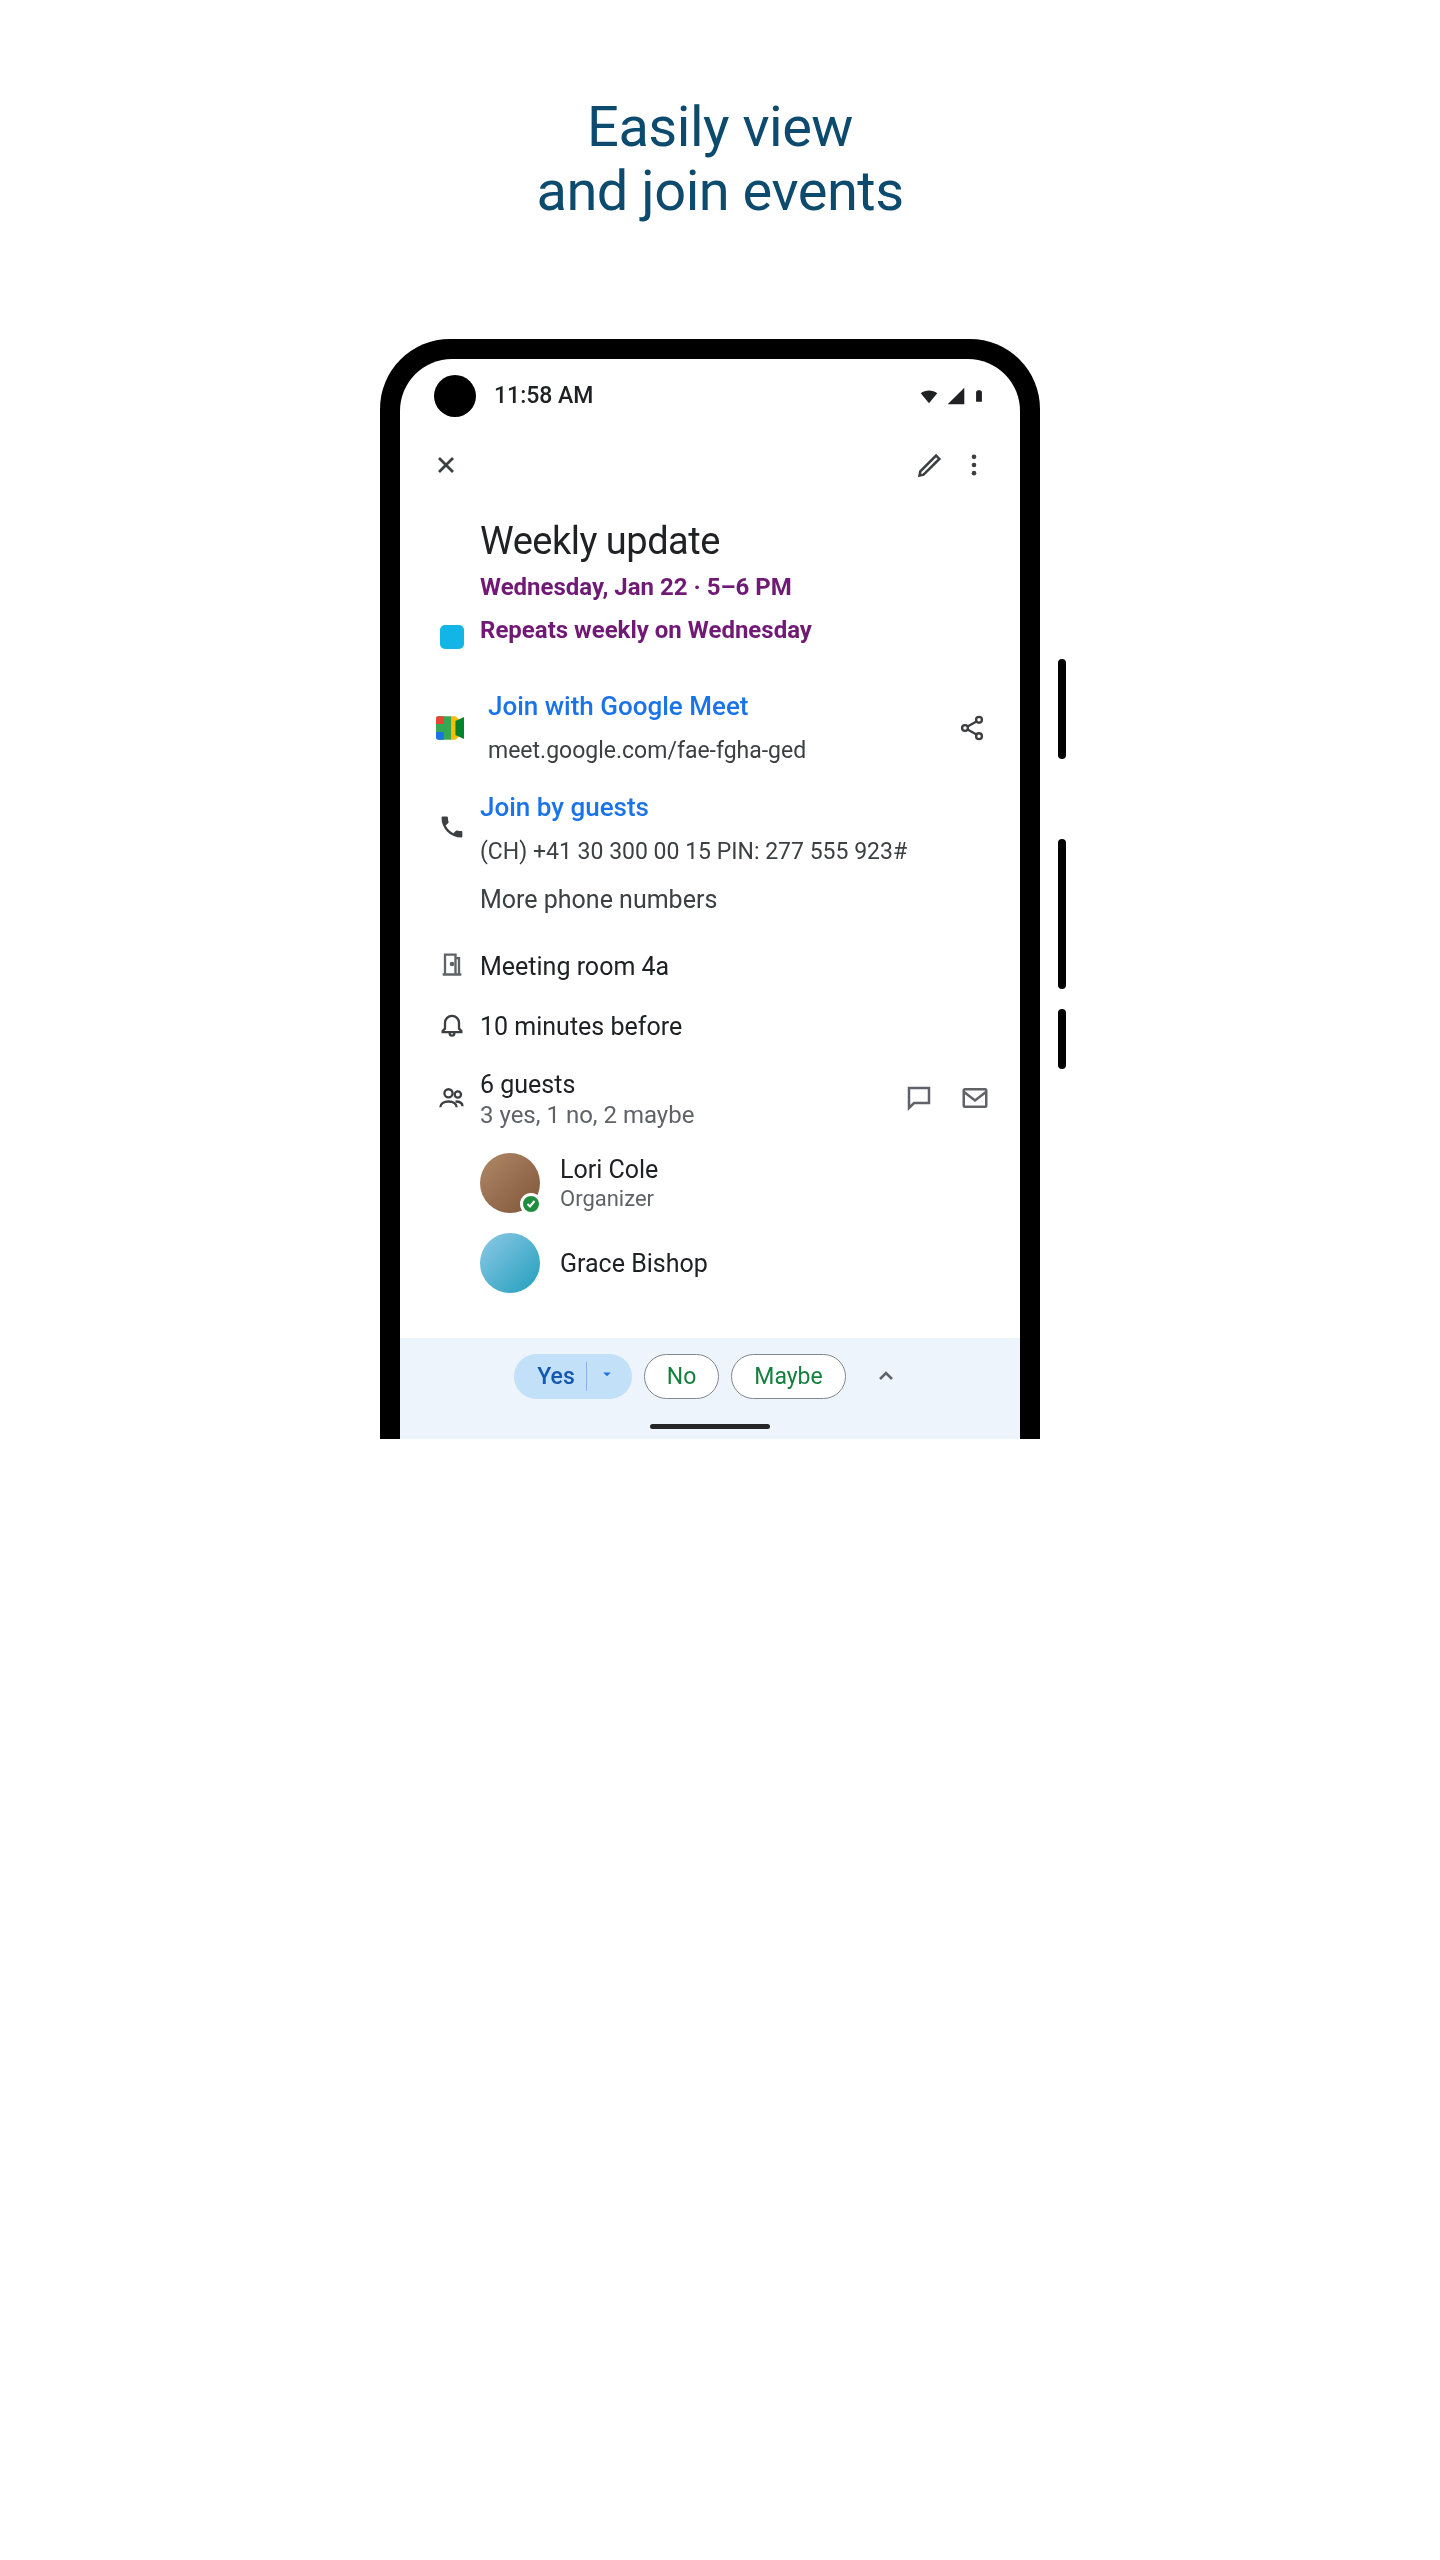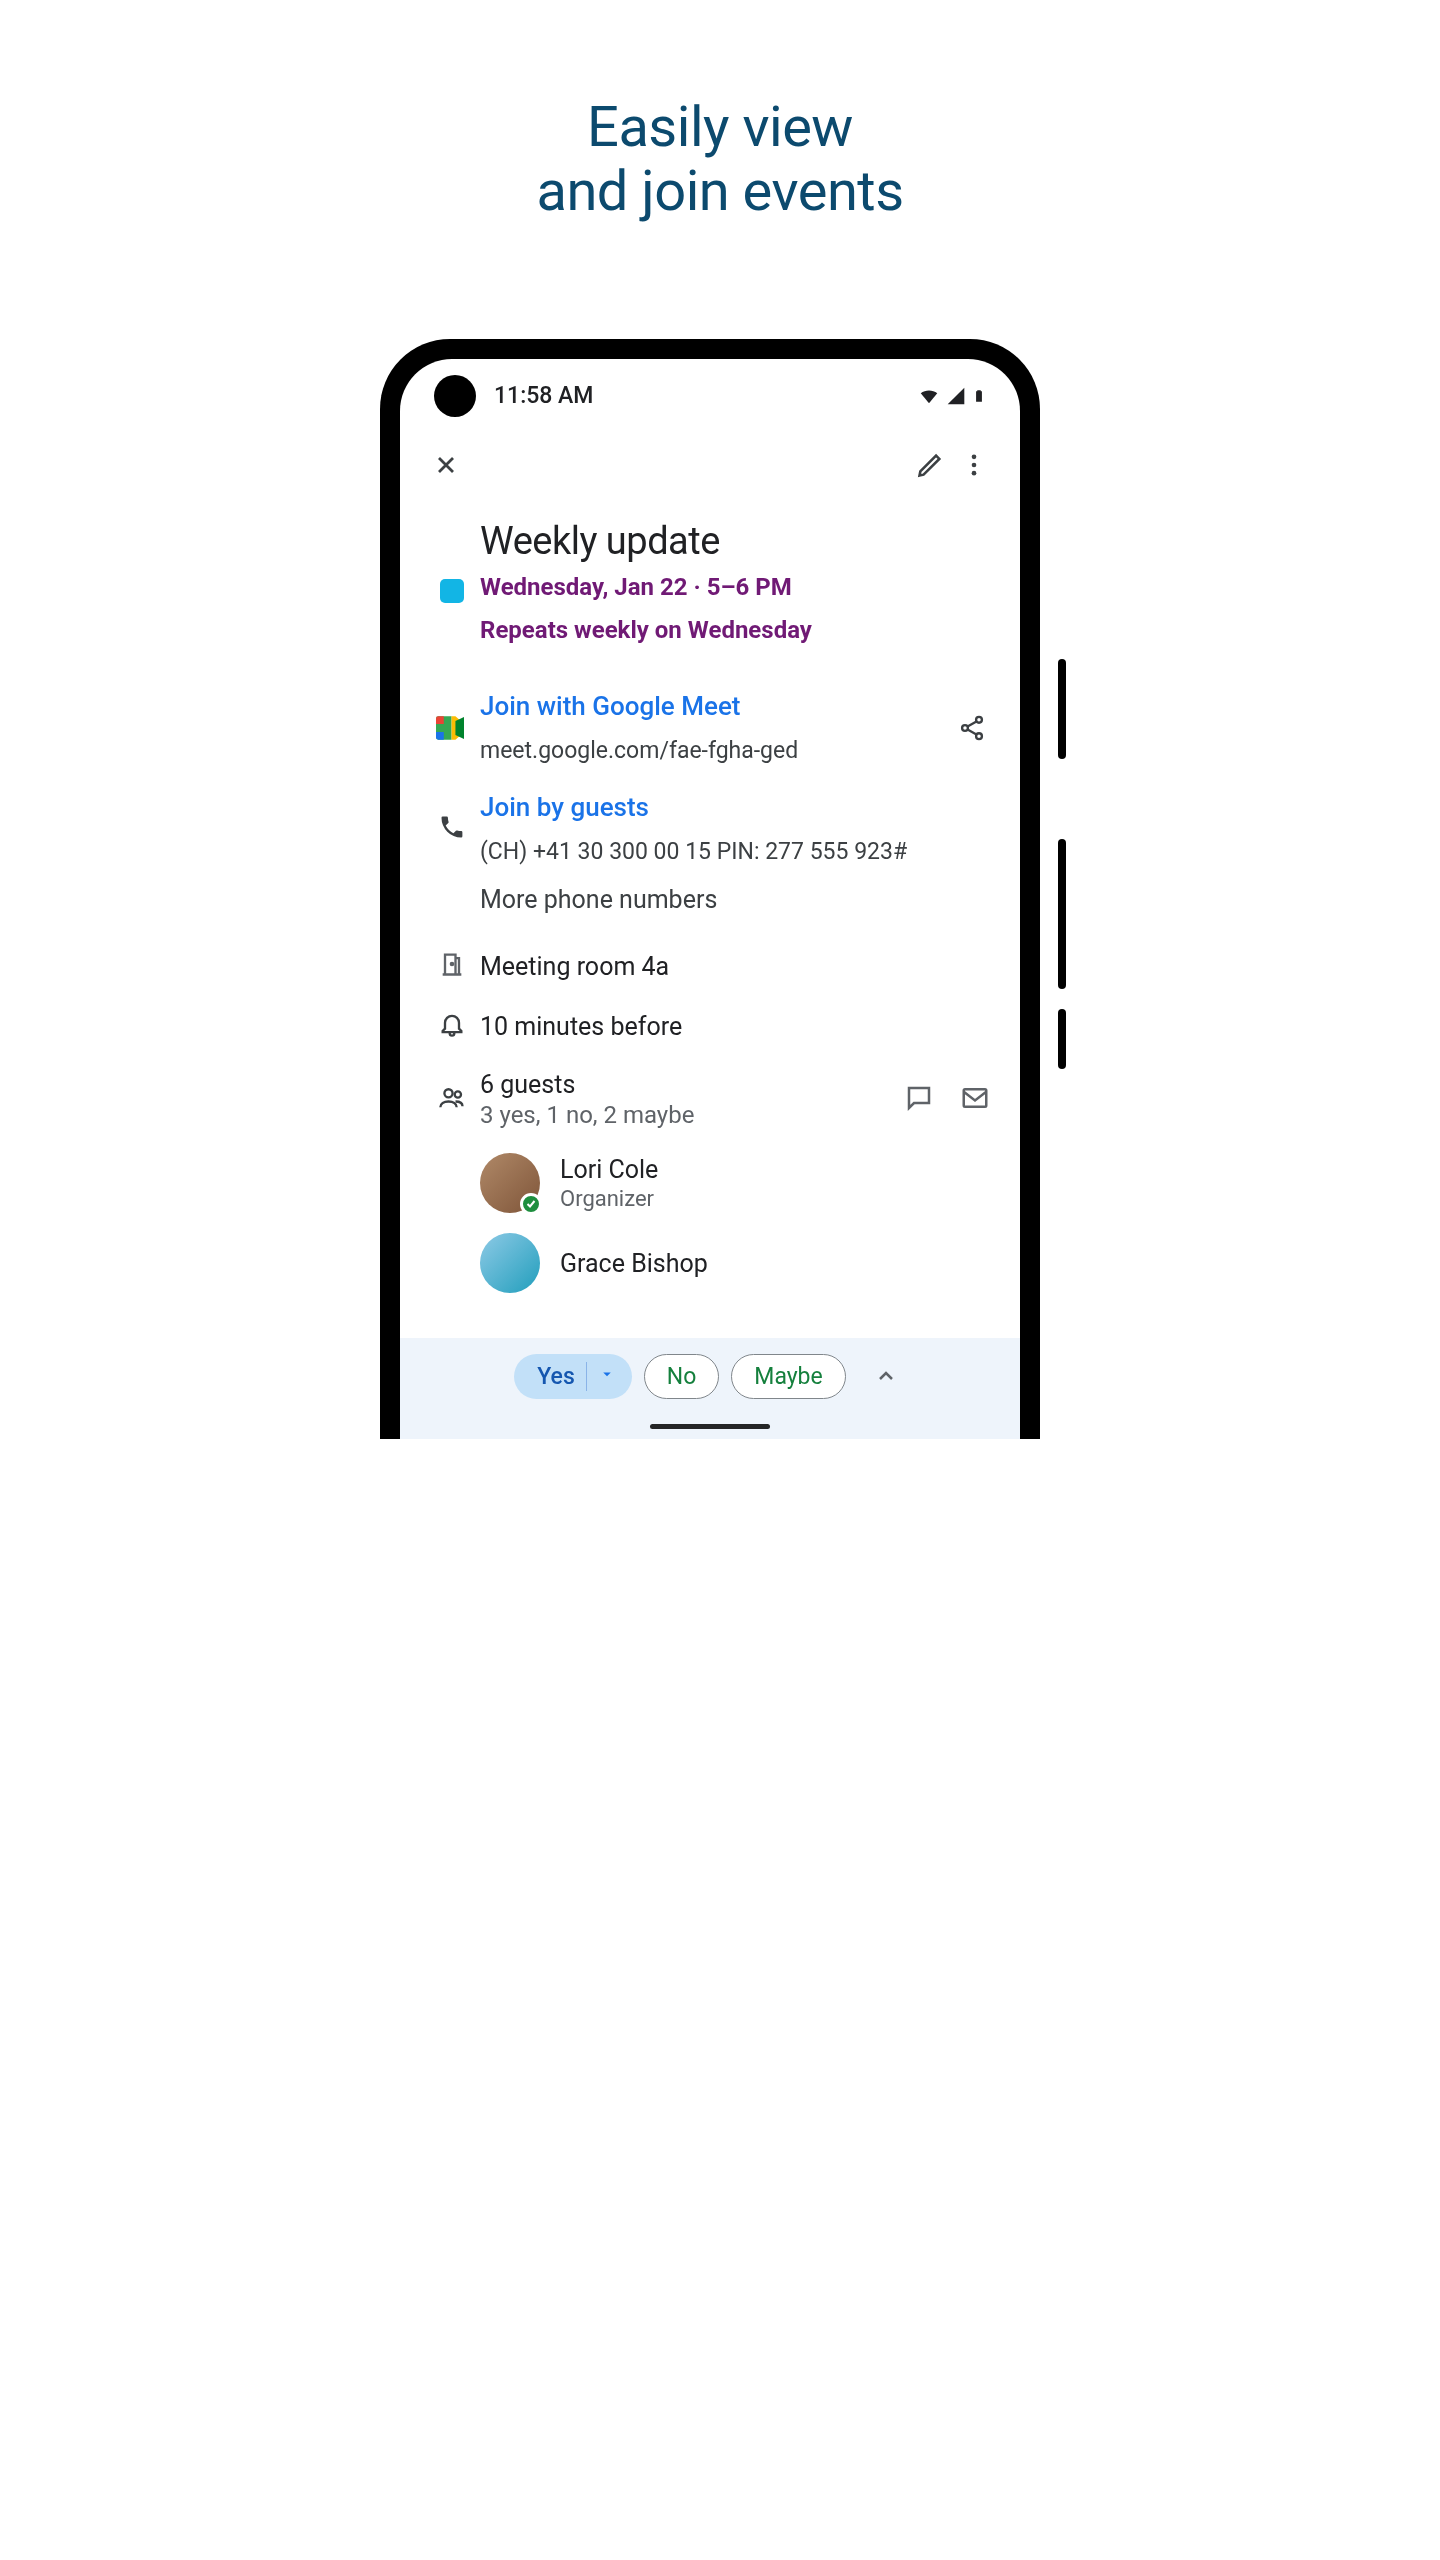--- a/index.html
+++ b/index.html
@@ -66,21 +66,21 @@
     display: flex;
     align-items: center;
     padding: 28px 24px 18px 24px;
   }
   .app-bar .spacer { flex: 1; }
   .icon-btn { width: 44px; height: 44px; display:flex; align-items:center; justify-content:center; color:#5f6368; }
   .icon-btn svg { width: 28px; height: 28px; }
 
   .content { padding: 0 24px; }
 
-  .row { display: flex; align-items: center; padding: 14px 0; }
+  .row { display: flex; align-items: flex-end; padding: 14px 0; }
   .row .ic { width: 56px; display:flex; justify-content:center; padding-top: 4px; color:#5f6368; flex-shrink:0; }
   .row .ic svg { width: 28px; height: 28px; }
   .row .body { flex: 1; }
   .row .trail { width: 48px; display:flex; justify-content:center; align-items:center; color:#5f6368; flex-shrink:0; }
   .row .trail svg { width:28px; height:28px; }
 
   .event-color { width: 24px; height: 24px; background:#12b5e5; border-radius:5px; margin-top:10px; }
   .event-title { font-size: 38px; font-weight: 400; letter-spacing: -0.5px; }
   .event-sub { font-size: 24px; color:#701a75; line-height: 1.55; margin-top: 6px; font-weight: bold; }
 
@@ -218,21 +218,21 @@
           <div class="ic">
               <div class="event-color"></div>
             </div>
           <div class="body">
             <div class="event-title">Weekly update</div>
             <div class="event-sub">Wednesday, Jan 22  ·  5–6 PM</div>
             <div class="event-sub">Repeats weekly on Wednesday</div>
           </div>
         </div>
 
-        <div class="row" style="padding-top:28px; align-items:center;">
+        <div class="row" style="padding-top:28px; align-items:center;gap:8px;">
           <div class="ic" style="padding-top:0;">
             <span class="meet-icon">
               <svg viewBox="0 0 36 30" width="32" height="28">
                 <path d="M3 0h17v30H3a3 3 0 0 1-3-3V3a3 3 0 0 1 3-3z" fill="#34a853"></path>
                 <path d="M20 0h5l7 6v18l-7 6h-5V0z" fill="#fbbc04"></path>
                 <path d="M0 3a3 3 0 0 1 3-3h7v10H0V3z" fill="#ea4335"></path>
                 <path d="M0 20h10v10H3a3 3 0 0 1-3-3v-7z" fill="#1a73e8"></path>
                 <path d="M25 6l11-5v28l-11-5V6z" fill="#00832d"></path>
               </svg>
             </span>

